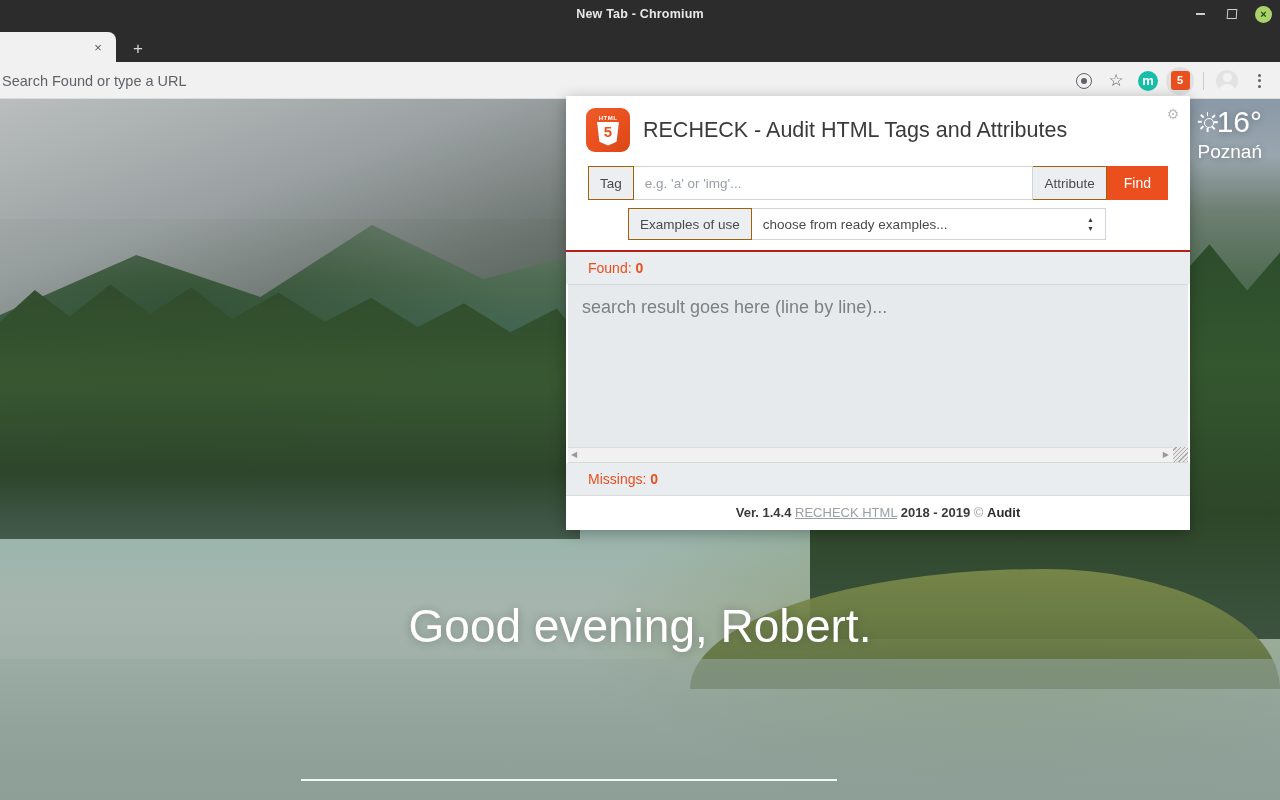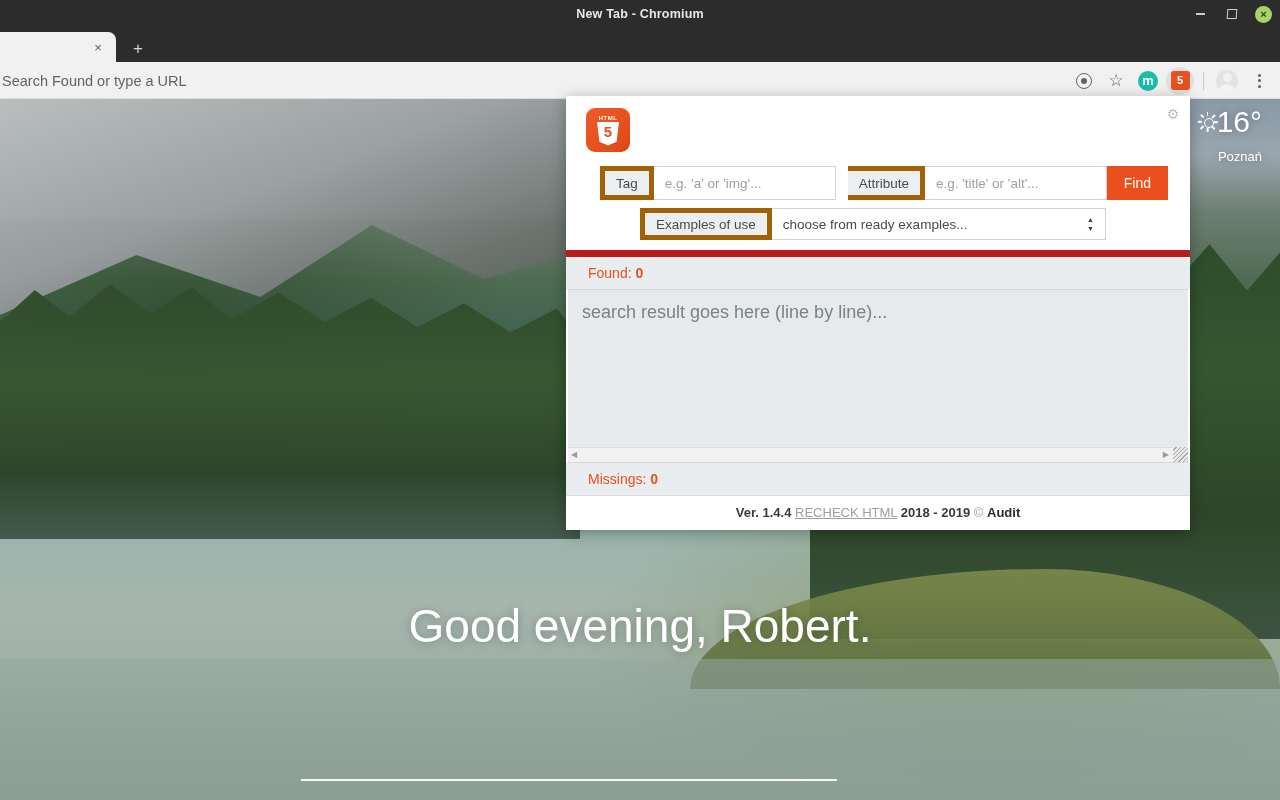--- a/index.html
+++ b/index.html
@@ -207,21 +207,21 @@
   .sun-icon::before {
     content: ""; position: absolute; left: 5px; top: 5px;
     width: 8px; height: 8px; border-radius: 50%;
     border: 1.6px solid #fff;
   }
   .sun-ray {
     position: absolute; left: 8.2px; top: -1px; width: 1.6px; height: 4px;
     background: #fff; transform-origin: 0.8px 10px;
   }
   .weather-temp { font-size: 30px; font-weight: 300; line-height: 1; }
-  .weather-city { font-size: 13px; font-weight: 300; margin-top: 12px; }
+  .weather-city { font-size: 19px; font-weight: 300; margin-top: 4px; }
 
   
   .popup {
     position: absolute; left: 566px; top: 96px;
     width: 624px; height: 434px;
     background: #fff;
     box-shadow: 0 3px 14px rgba(0,0,0,.3);
     display: flex; flex-direction: column;
     font-family: "Liberation Sans", sans-serif;
   }
@@ -247,22 +247,22 @@
   .gear-icon {
     position: absolute; right: 10px; top: 11px;
     width: 14px; height: 14px; color: #bdbdbd; font-size: 14px;
     line-height: 14px; text-align: center; cursor: pointer;
   }
 
   .form-area { padding: 6px 22px 10px 22px; }
   .input-group { display: flex; align-items: stretch; height: 34px; }
   .ig-label {
     display: flex; align-items: center; padding: 0 11px;
-    background: #eceff1; border: 5px solid #a16207;
-    font-size: 13.5px; color: #4a4a4a; white-space: nowrap; margin-left: 12px;
+    background: #eceff1; border: 1px solid #a16207;
+    font-size: 13.5px; color: #4a4a4a; white-space: nowrap;
   }
   .ig-input {
     flex: 1 1 auto; min-width: 0;
     border: 1px solid #ced4da; border-left: none;
     padding: 0 11px; font-size: 13.5px; color: #444;
     font-family: "Liberation Sans", sans-serif; background: #fff;
   }
   .ig-input::placeholder { color: #9aa0a6; }
   .ig-label-mid { border-left: none; }
   .find-btn {
@@ -276,21 +276,21 @@
     width: 100%; height: 32px; border: 1px solid #ced4da; border-left: none;
     background: #fff; font-size: 13.5px; color: #4a4a4a;
     padding: 0 28px 0 11px; display: flex; align-items: center; cursor: pointer;
   }
   .sel-arrows {
     position: absolute; right: 12px; top: 50%; transform: translateY(-50%);
     display: flex; flex-direction: column; gap: 2px; color: #3a3a3a; font-size: 7px; line-height: 7px;
   }
 
   .result-head {
-    border-top: 7px solid #b91c1c; background: #e9edef;
+    border-top: 2px solid #b91c1c; background: #e9edef;
     padding: 8px 22px; font-size: 14px; color: #ea4f1d;
   }
   .result-head b, .result-foot b { font-weight: bold; }
   .result-box {
     flex: 1 1 auto; background: #e6eaec;
     border-top: 1px solid #d3d8da; border-bottom: 1px solid #d3d8da;
     margin: 0 2px; position: relative; overflow: hidden;
   }
   .result-placeholder {
     padding: 12px 14px; font-size: 18px; color: #7a8287;
@@ -412,30 +412,30 @@
 <div class="popup">
 
   <div class="popup-head">
     <div class="popup-title-row">
       <div class="logo">
         <span class="logo-html">HTML</span>
         <span class="logo-shield">
             <span>5</span>
           </span>
       </div>
+      <div class="popup-title">RECHECK - Audit HTML Tags and Attributes</div>
     </div>
     <div class="gear-icon">⚙</div>
   </div>
 
   <div class="form-area">
     <div class="input-group">
       <span class="ig-label">Tag</span>
       <input class="ig-input" type="text" placeholder="e.g. 'a' or 'img'..." style="">
       <span class="ig-label ig-label-mid">Attribute</span>
-      <input class="ig-input" type="text" placeholder="e.g. 'title' or 'alt'..." style="">
       <button class="find-btn">Find</button>
     </div>
 
     <div class="examples-row">
       <span class="ig-label">Examples of use</span>
       <span class="select-wrap">
         <span class="select-box">
           <span>choose from ready examples...</span>
         </span>
         <span class="sel-arrows">

